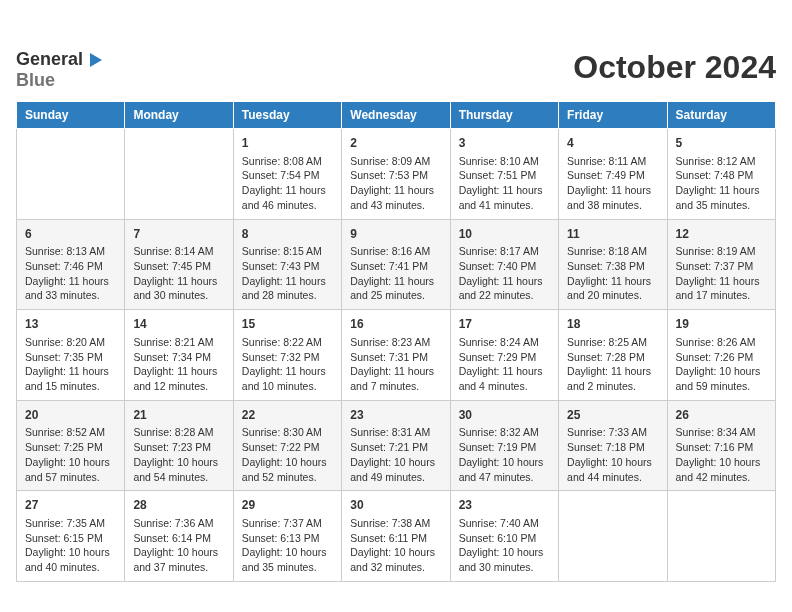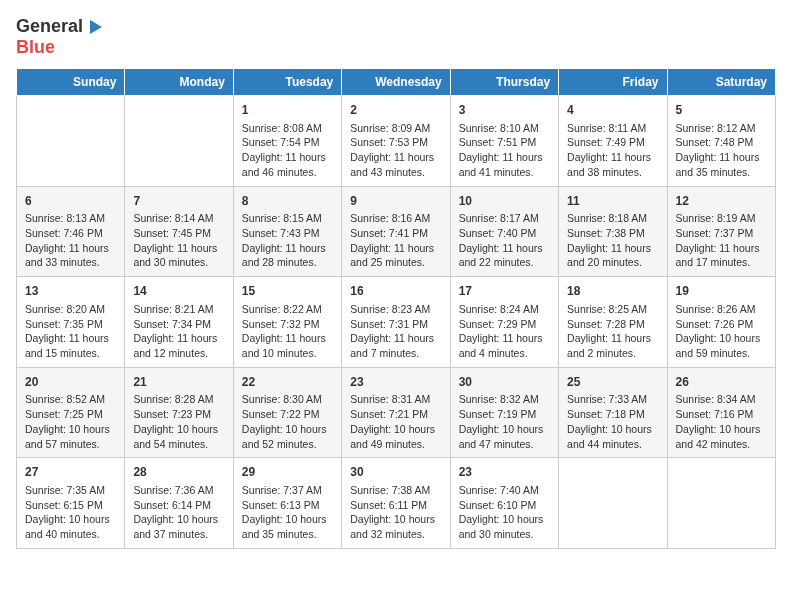--- a/index.html
+++ b/index.html
@@ -8,35 +8,36 @@
       background: #fff;
       width: 792px;
       min-height: 612px;
       padding: 16px;
     }
     .header-area {
       display: flex;
       justify-content: space-between;
       align-items: flex-start;
       margin-bottom: 10px;
+      margin-top: 33px;
     }
     .logo {
       display: flex;
       flex-direction: column;
       align-items: flex-start;
     }
     .logo-general {
       font-size: 18px;
       font-weight: bold;
       color: #333;
     }
     .logo-blue {
       font-size: 18px;
       font-weight: bold;
-      color: #ef4444;
+      color: #737373;
     }
     .logo-row {
       display: flex;
       align-items: center;
     }
     .title-area {
       text-align: right;
     }
     .title-area h1 {
       font-size: 32px;
@@ -50,21 +51,21 @@
     }
     .calendar {
       width: 100%;
       border-collapse: collapse;
       font-size: 11px;
     }
     .calendar thead tr th {
       background: #2e7dbf;
       color: #fff;
       font-weight: bold;
-      text-align: right;
+      text-align: left;
       padding: 6px 8px;
       border: 1px solid #fff;
       font-size: 12px;
     }
     .calendar tbody tr td {
       vertical-align: top;
       padding: 6px 8px;
       border: 1px solid #ccc;
       width: 108px;
       min-height: 80px;
@@ -93,20 +94,21 @@
   <div class="logo">
     <div class="logo-row">
       <span class="logo-general">General</span>
       <svg width="18" height="18" viewBox="0 0 18 18" style="margin-left:2px;">
         <polygon points="5,2 17,9 5,16" fill="#2e7dbf"></polygon>
       </svg>
     </div>
     <span class="logo-blue">Blue</span>
   </div>
   <div class="title-area">
+    <h1>October 2024</h1>
   </div>
 </div>
 
 <table class="calendar">
   <thead>
     <tr>
     <th>Sunday</th>
         <th>Monday</th>
         <th>Tuesday</th>
         <th>Wednesday</th>

